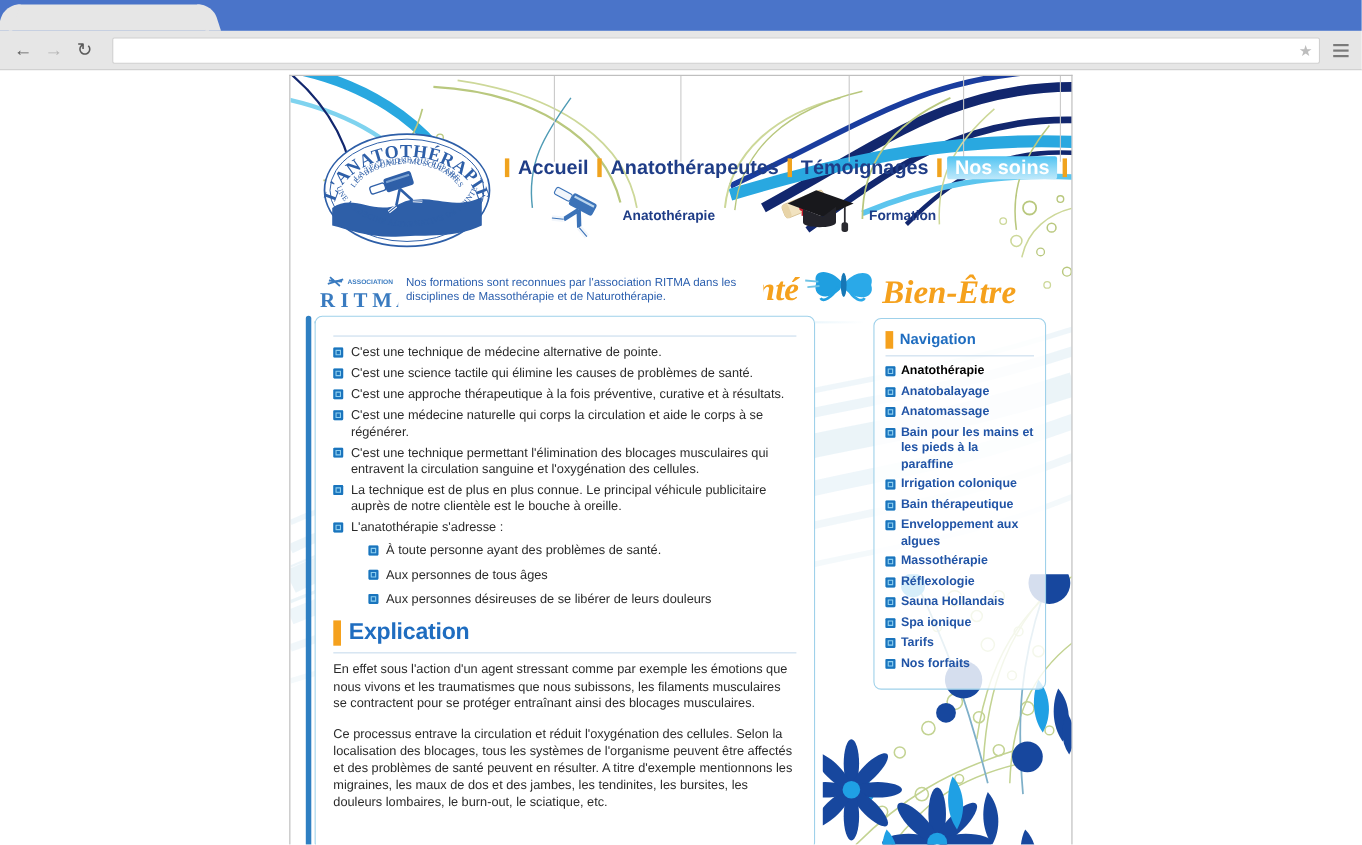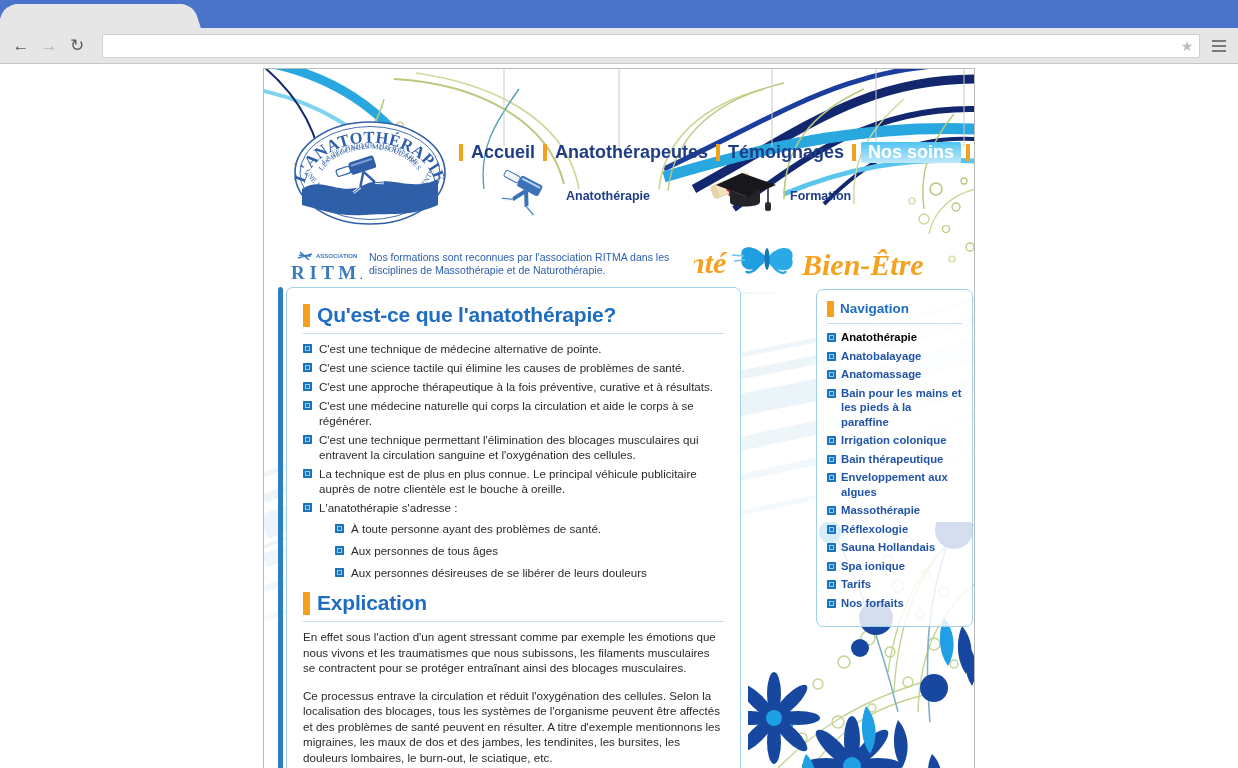--- a/index.html
+++ b/index.html
@@ -170,21 +170,21 @@
   ul.blist ul.blist { margin-top: 6px; margin-bottom: 6px; margin-left: 16px; }
   ul.blist ul.blist li { margin-bottom: 7px; }
 
   p.para {
     font-size: 11.6px; color: #2a2a2a; line-height: 15.5px;
     margin-bottom: 12px;
   }
 
   
   .sidenav {
-    position: absolute; left: 538px; top: 2px; width: 157px;
+    position: absolute; left: 516px; top: 2px; width: 157px;
     background: rgba(255,255,255,0.82);
     border: 1px solid #9fd1ea; border-radius: 7px;
     padding: 10px 10px 12px 10px;
   }
   .sidenav h2 {
     font-size: 13.5px; color: #1f6dc0; font-weight: bold;
     padding-left: 13px; position: relative; line-height: 18px;
   }
   .sidenav h2:before {
     content: ""; position: absolute; left: 0; top: 1px;
@@ -504,21 +504,20 @@
           </g>
         </svg>
       </div>
 
       <div class="content-wrap">
 
         <div class="panel-accent"></div>
 
         <div class="panel">
 
-          <h1 class="sec">Qu'est-ce que l'anatothérapie?</h1>
           <div class="sec-rule"></div>
 
           <ul class="blist">
             <li>C'est une technique de médecine alternative de pointe.</li>
             <li>C'est une science tactile qui élimine les causes de problèmes de santé.</li>
             <li>C'est une approche thérapeutique à la fois préventive, curative et à résultats.</li>
             <li>C'est une médecine naturelle qui corps la circulation et aide le corps à se régénérer.</li>
             <li>C'est une technique permettant l'élimination des blocages musculaires qui entravent la circulation sanguine et l'oxygénation des cellules.</li>
             <li>La technique est de plus en plus connue. Le principal véhicule publicitaire auprès de notre clientèle est le bouche à oreille.</li>
             <li>

